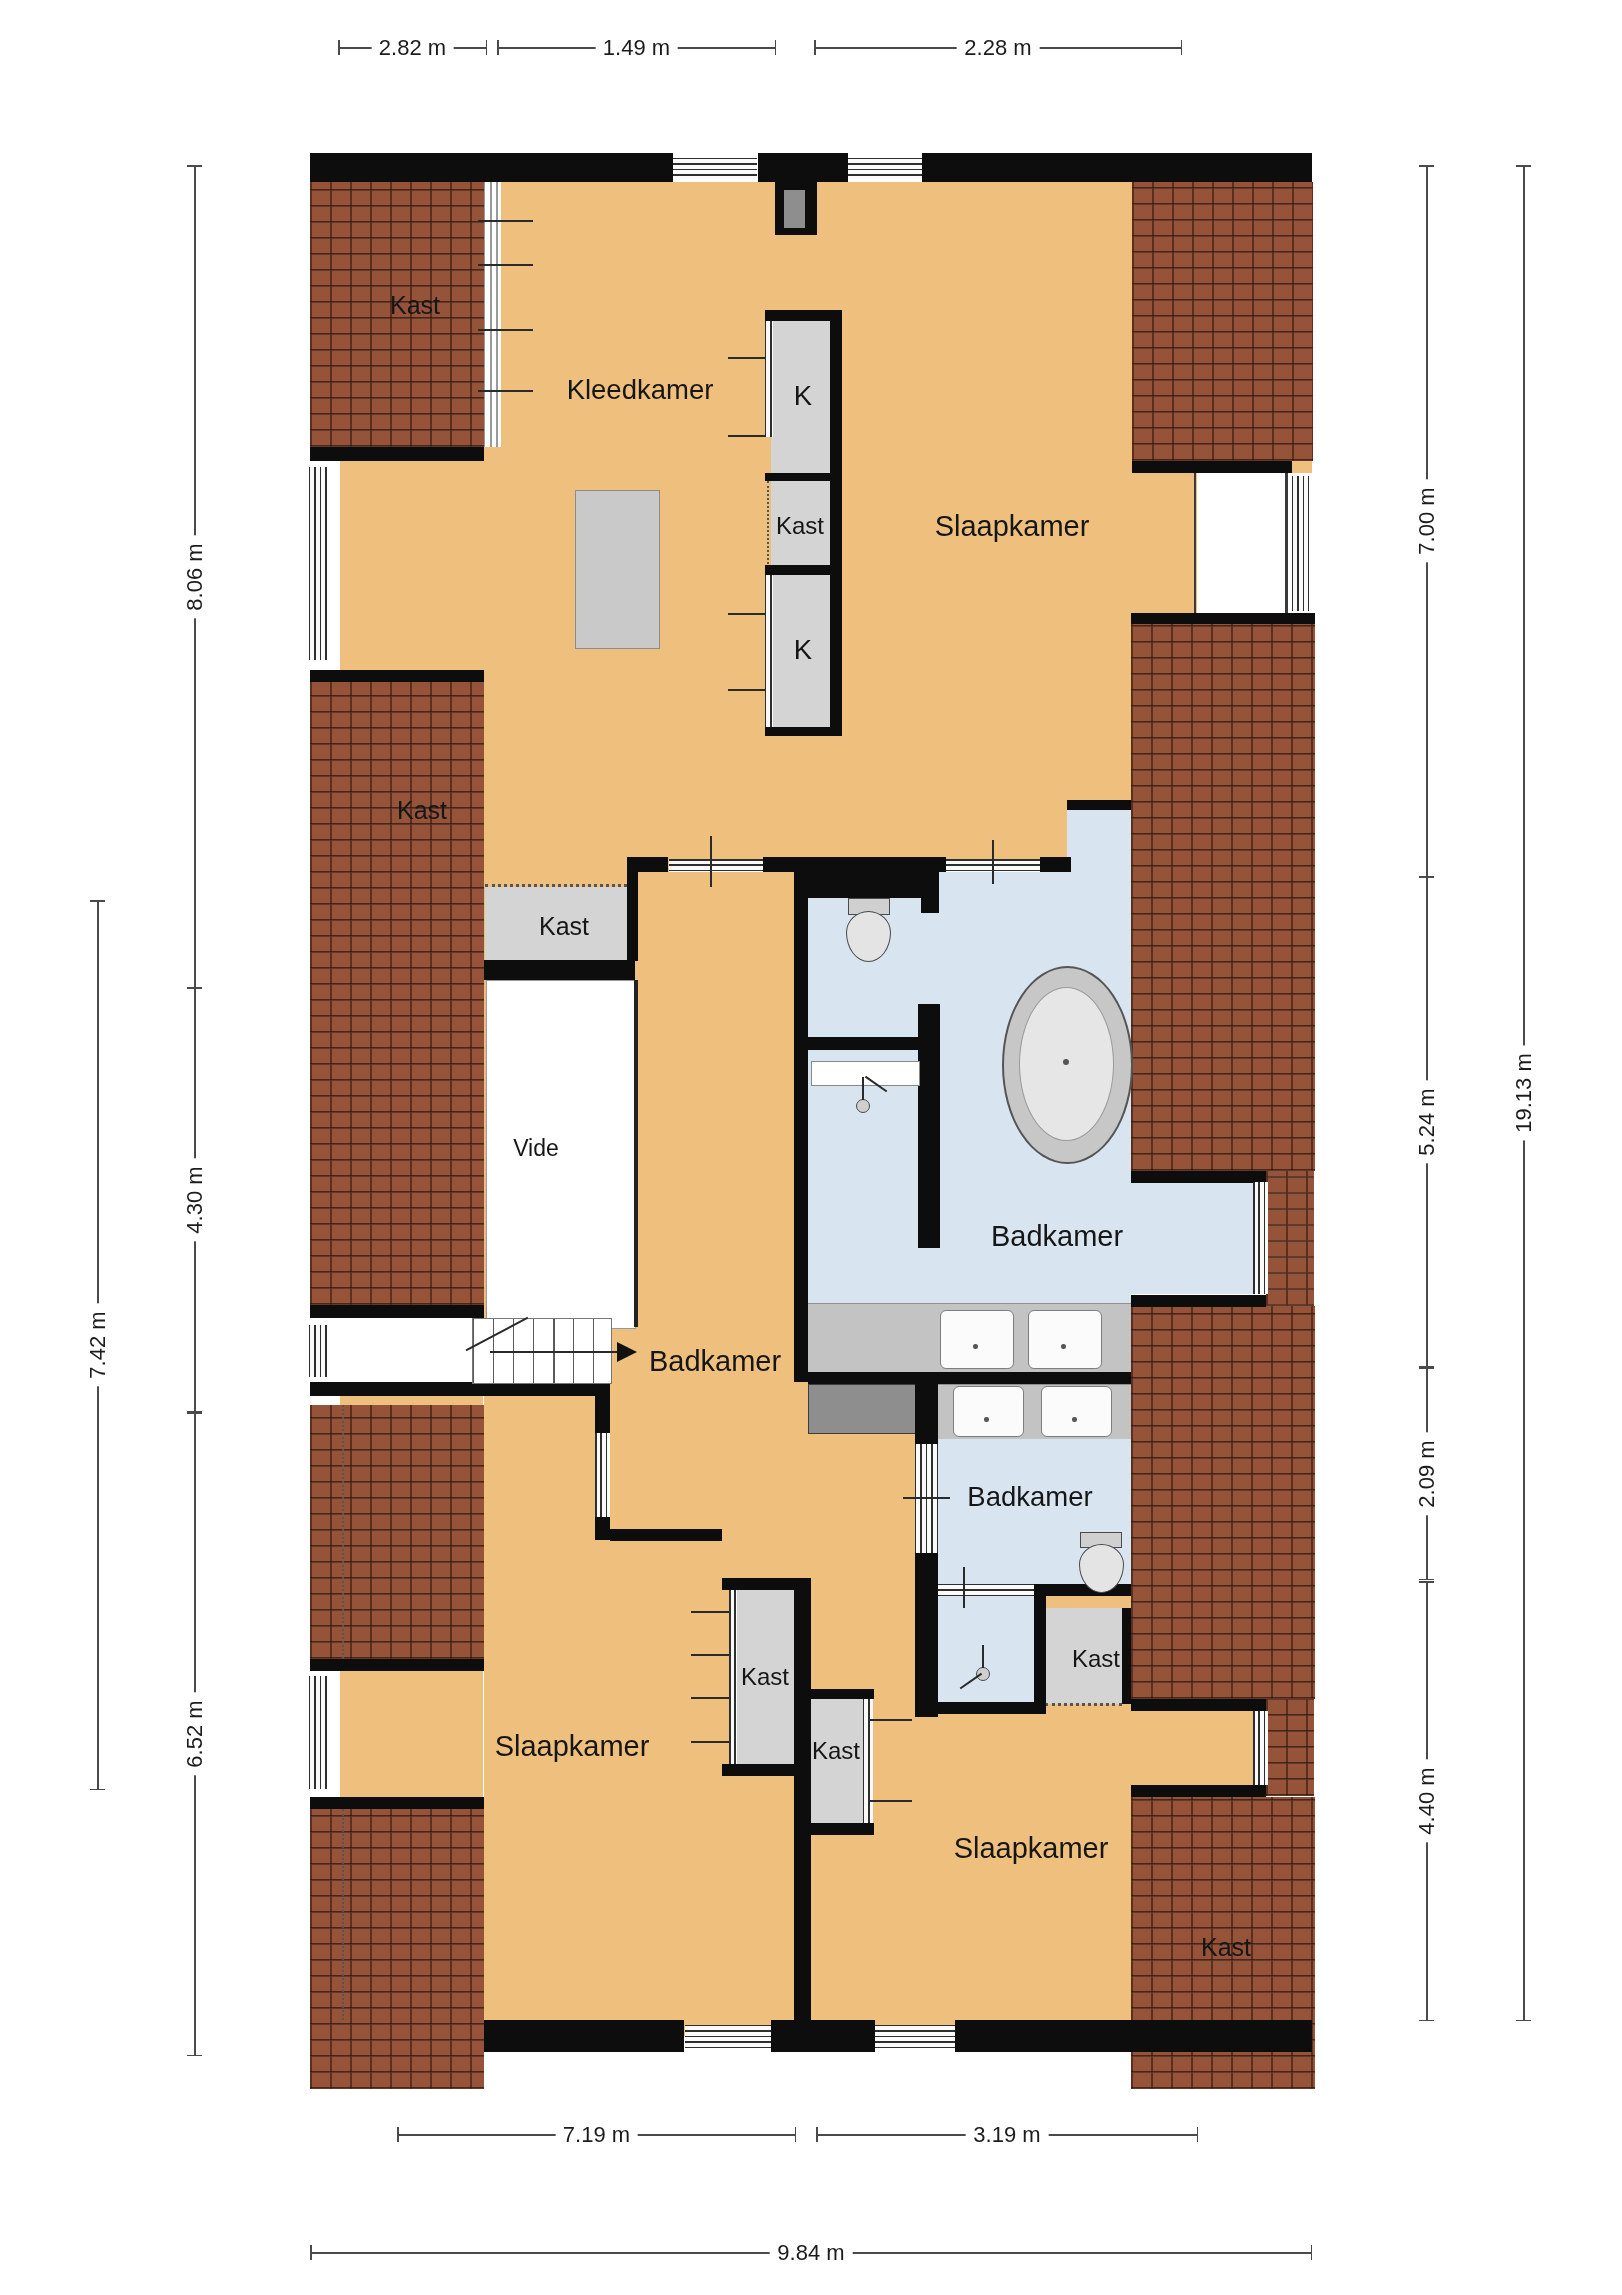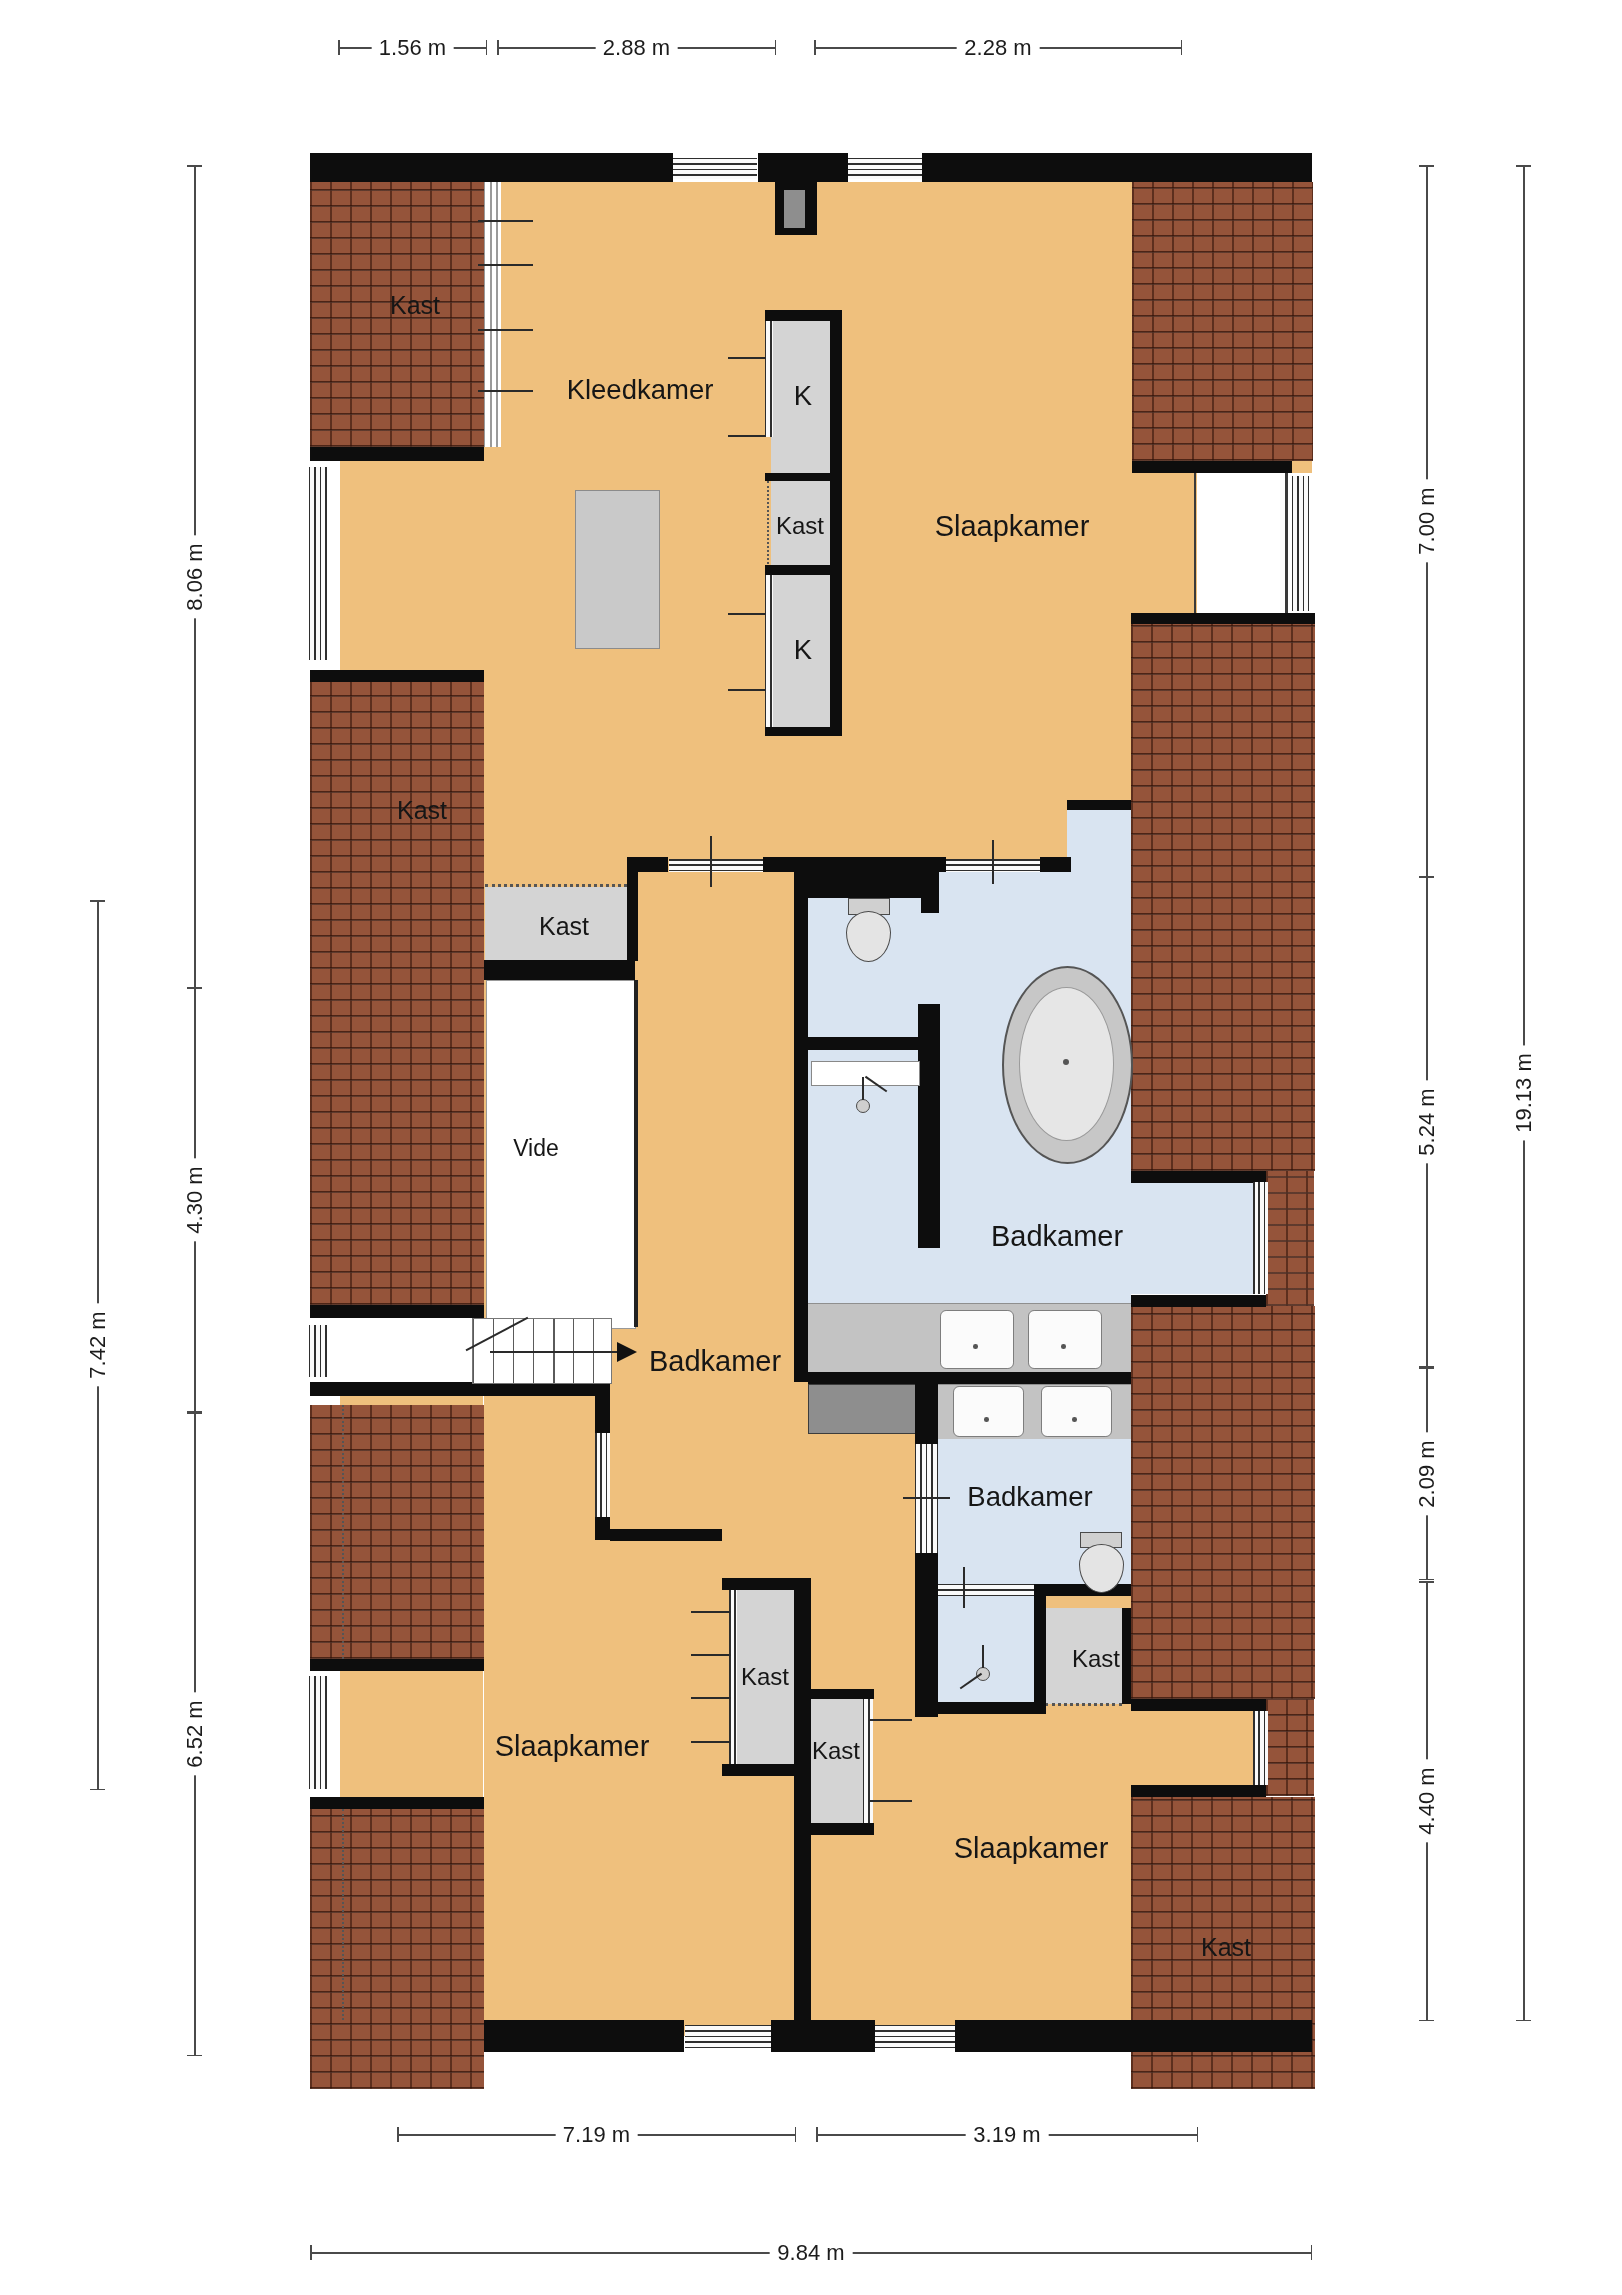--- a/index.html
+++ b/index.html
@@ -238,24 +238,24 @@
   <div class="rlabel big" style="left:1057px;top:1236px;">Badkamer</div>
   <div class="rlabel big" style="left:1030px;top:1497px;font-size:27.5px;">Badkamer</div>
   <div class="rlabel sml" style="left:1096px;top:1659px;">Kast</div>
   <div class="rlabel sml" style="left:765px;top:1677px;">Kast</div>
   <div class="rlabel big" style="left:572px;top:1746px;">Slaapkamer</div>
   <div class="rlabel sml" style="left:836px;top:1751px;">Kast</div>
   <div class="rlabel big" style="left:1031px;top:1848px;">Slaapkamer</div>
   <div class="rlabel mid" style="left:1226px;top:1947px;">Kast</div>
 
   <div class="dseg-h" style="left:338px;top:47px;width:149px;">
-    <span class="dlab">1.56 m</span>
+    <span class="dlab">2.82 m</span>
     </div>
   <div class="dseg-h" style="left:497px;top:47px;width:279px;">
-    <span class="dlab">2.88 m</span>
+    <span class="dlab">1.49 m</span>
     </div>
   <div class="dseg-h" style="left:814px;top:47px;width:368px;">
     <span class="dlab">2.28 m</span>
     </div>
 
   <div class="dseg-h" style="left:397px;top:2134px;width:399px;">
     <span class="dlab">7.19 m</span>
     </div>
   <div class="dseg-h" style="left:816px;top:2134px;width:382px;">
     <span class="dlab">3.19 m</span>

